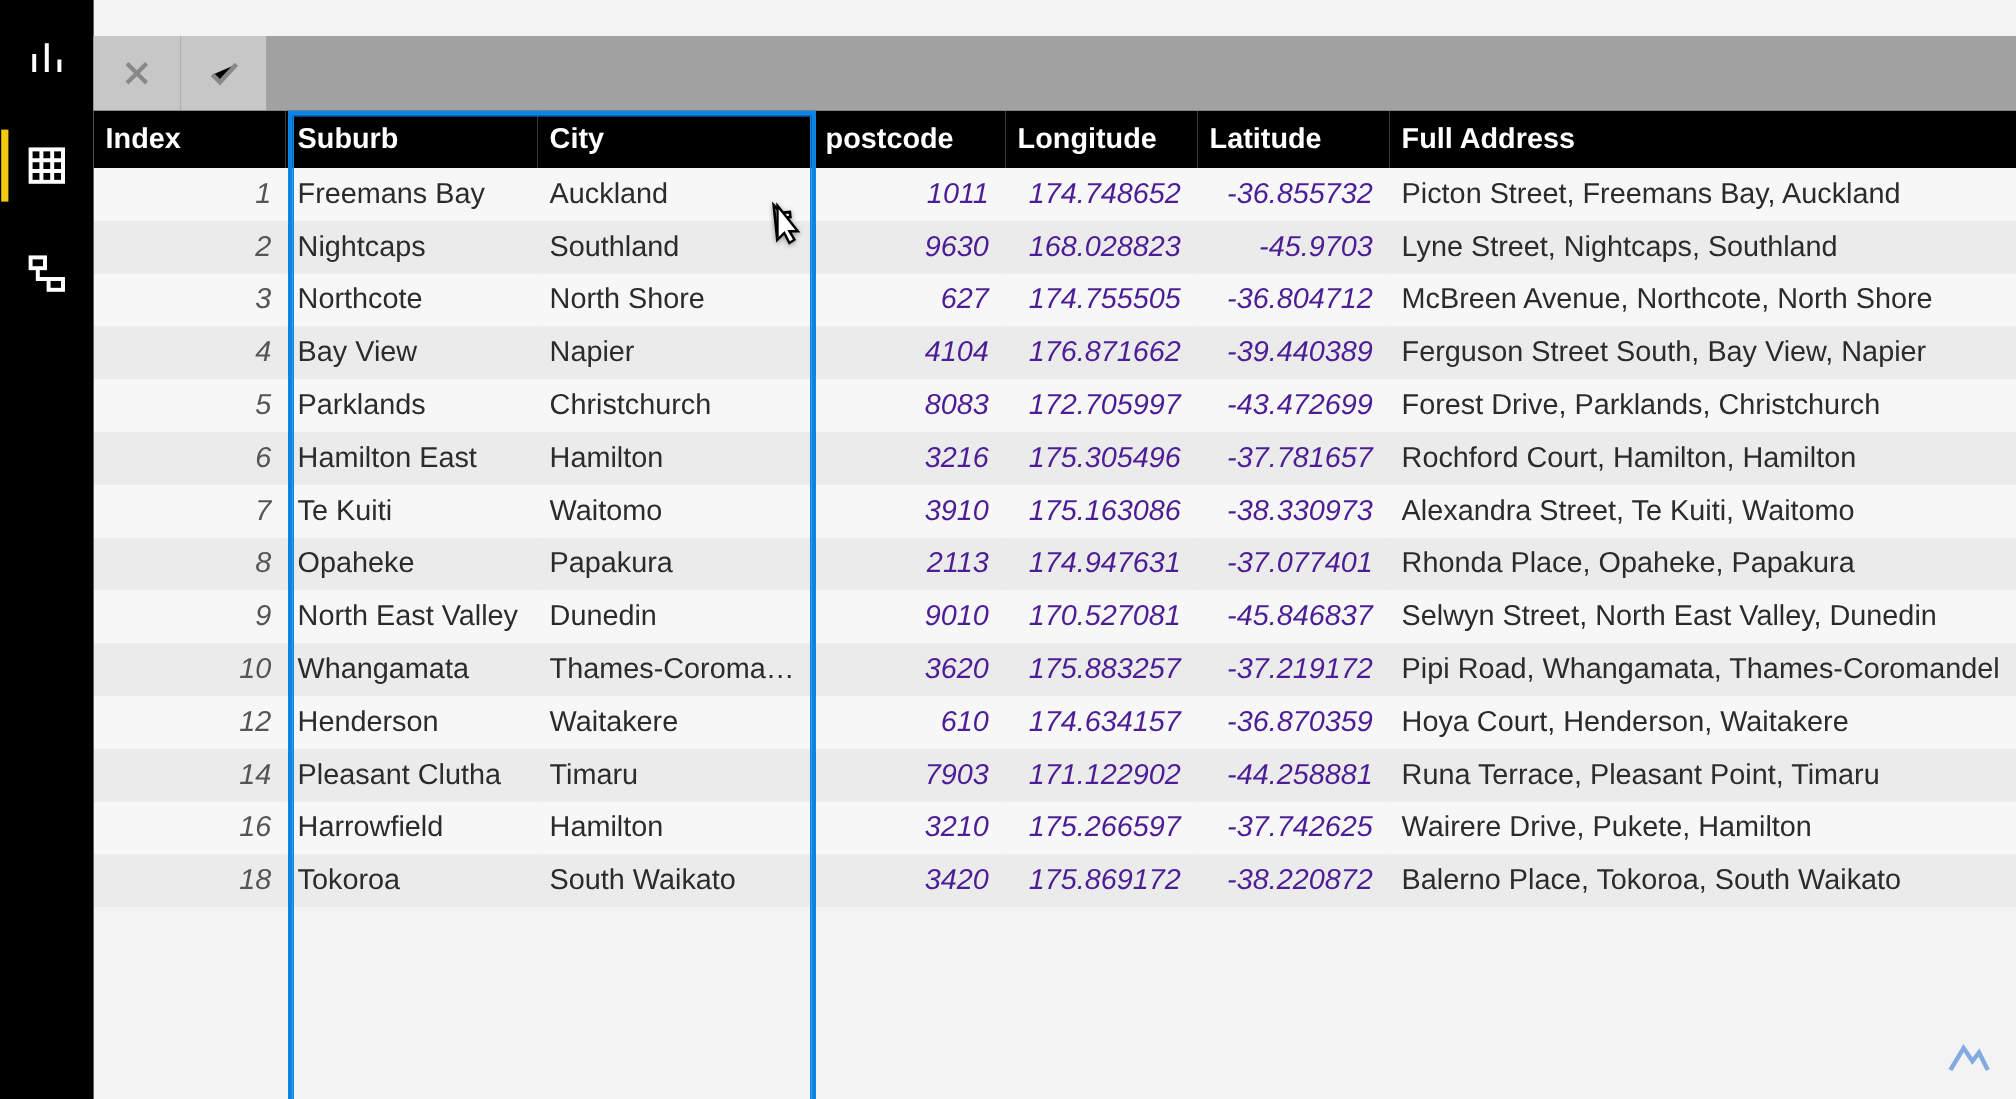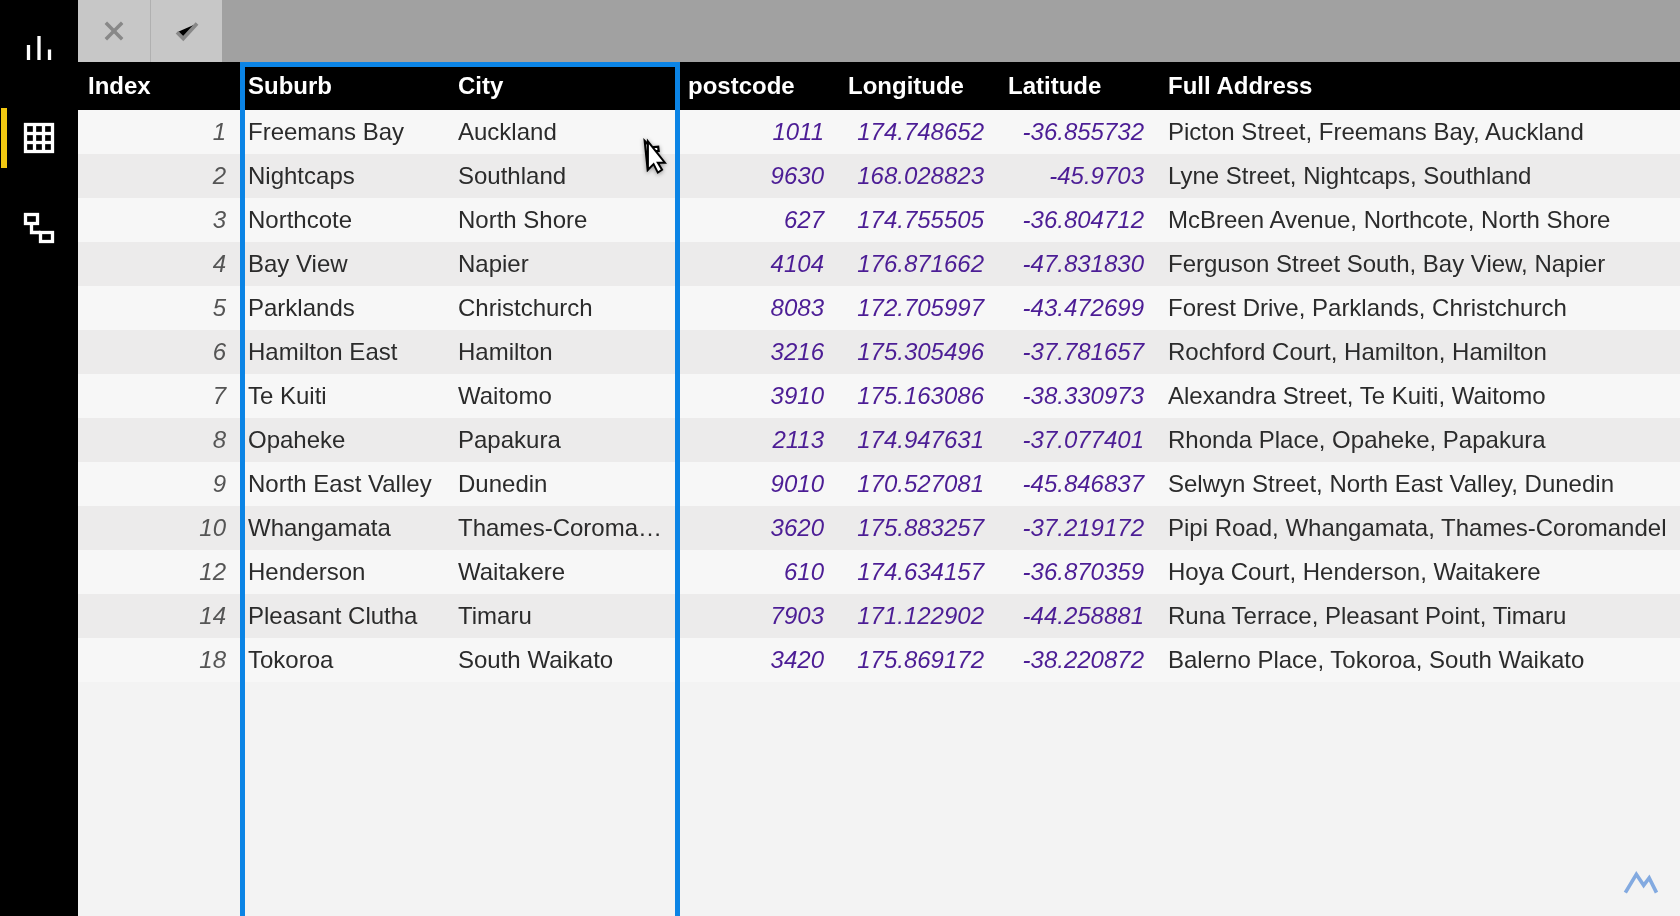--- a/index.html
+++ b/index.html
@@ -6,21 +6,21 @@
   html, body { width: 1680px; height: 916px; font-family: "Segoe UI", Arial, sans-serif; background:#f3f3f3; overflow:hidden; }
   .app { display:flex; width:100%; height:100%; }
 
   
   .sidebar { width:78px; background:#000; display:flex; flex-direction:column; align-items:center; padding-top:18px; gap:30px; flex-shrink:0;}
   .sidebar .nav-item { width:60px; height:60px; display:flex; align-items:center; justify-content:center; position:relative; }
   .sidebar .nav-item.active::before { content:""; position:absolute; left:-8px; top:0; bottom:0; width:6px; background:#f2c811; }
   .sidebar svg { stroke:#fff; fill:none; stroke-width:2.2; }
 
   
-  .main { flex:1; display:flex; flex-direction:column; }
+  .main { flex:1; display:flex; flex-direction:column;margin-top:30px; }
 
   
   .formula-row { height:62px; background:#a1a1a1; display:flex; align-items:stretch; flex-shrink:0; }
   .fbar-btn { width:72px; display:flex; align-items:center; justify-content:center; background:#c7c7c7; }
   .fbar-btn + .fbar-btn { border-left:1px solid #b0b0b0; }
   .fbar-x svg { stroke:#888; }
   .fbar-chk svg { stroke:#888; }
   .fbar-input { flex:1; background:#a1a1a1; }
 
   
@@ -148,21 +148,21 @@
               <td class="num">174.755505</td>
               <td class="num">-36.804712</td>
               <td>McBreen Avenue, Northcote, North Shore</td>
             </tr>
             <tr>
               <td class="idx">4</td>
               <td>Bay View</td>
               <td>Napier</td>
               <td class="num">4104</td>
               <td class="num">176.871662</td>
-              <td class="num">-47.831830</td>
+              <td class="num">-39.440389</td>
               <td>Ferguson Street South, Bay View, Napier</td>
             </tr>
             <tr>
               <td class="idx">5</td>
               <td>Parklands</td>
               <td>Christchurch</td>
               <td class="num">8083</td>
               <td class="num">172.705997</td>
               <td class="num">-43.472699</td>
               <td>Forest Drive, Parklands, Christchurch</td>
@@ -222,20 +222,29 @@
               <td>Hoya Court, Henderson, Waitakere</td>
             </tr>
             <tr>
               <td class="idx">14</td>
               <td>Pleasant Clutha</td>
               <td>Timaru</td>
               <td class="num">7903</td>
               <td class="num">171.122902</td>
               <td class="num">-44.258881</td>
               <td>Runa Terrace, Pleasant Point, Timaru</td>
+            </tr>
+            <tr>
+              <td class="idx">16</td>
+              <td>Harrowfield</td>
+              <td>Hamilton</td>
+              <td class="num">3210</td>
+              <td class="num">175.266597</td>
+              <td class="num">-37.742625</td>
+              <td>Wairere Drive, Pukete, Hamilton</td>
             </tr>
             <tr>
               <td class="idx">18</td>
               <td>Tokoroa</td>
               <td>South Waikato</td>
               <td class="num">3420</td>
               <td class="num">175.869172</td>
               <td class="num">-38.220872</td>
               <td>Balerno Place, Tokoroa, South Waikato</td>
             </tr>

